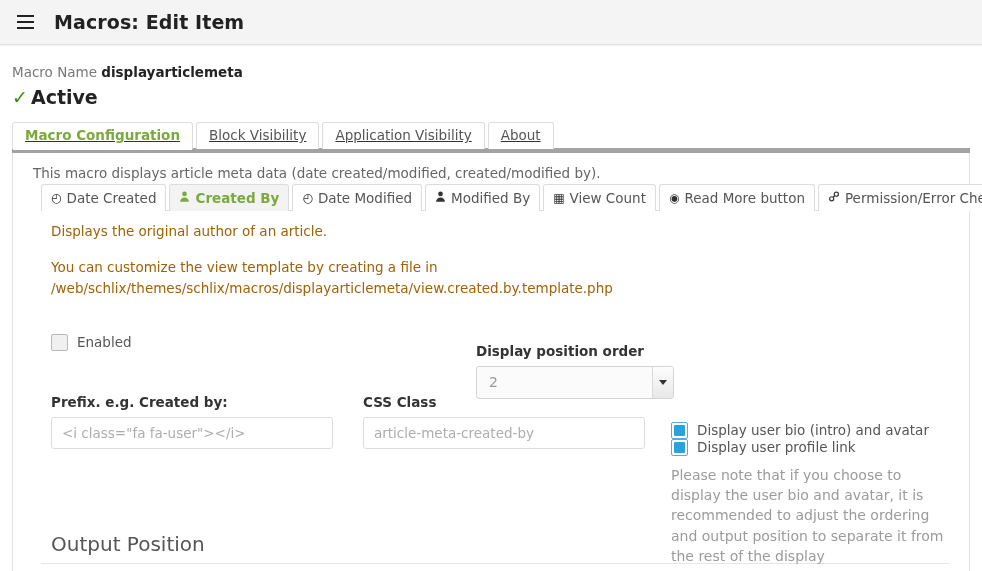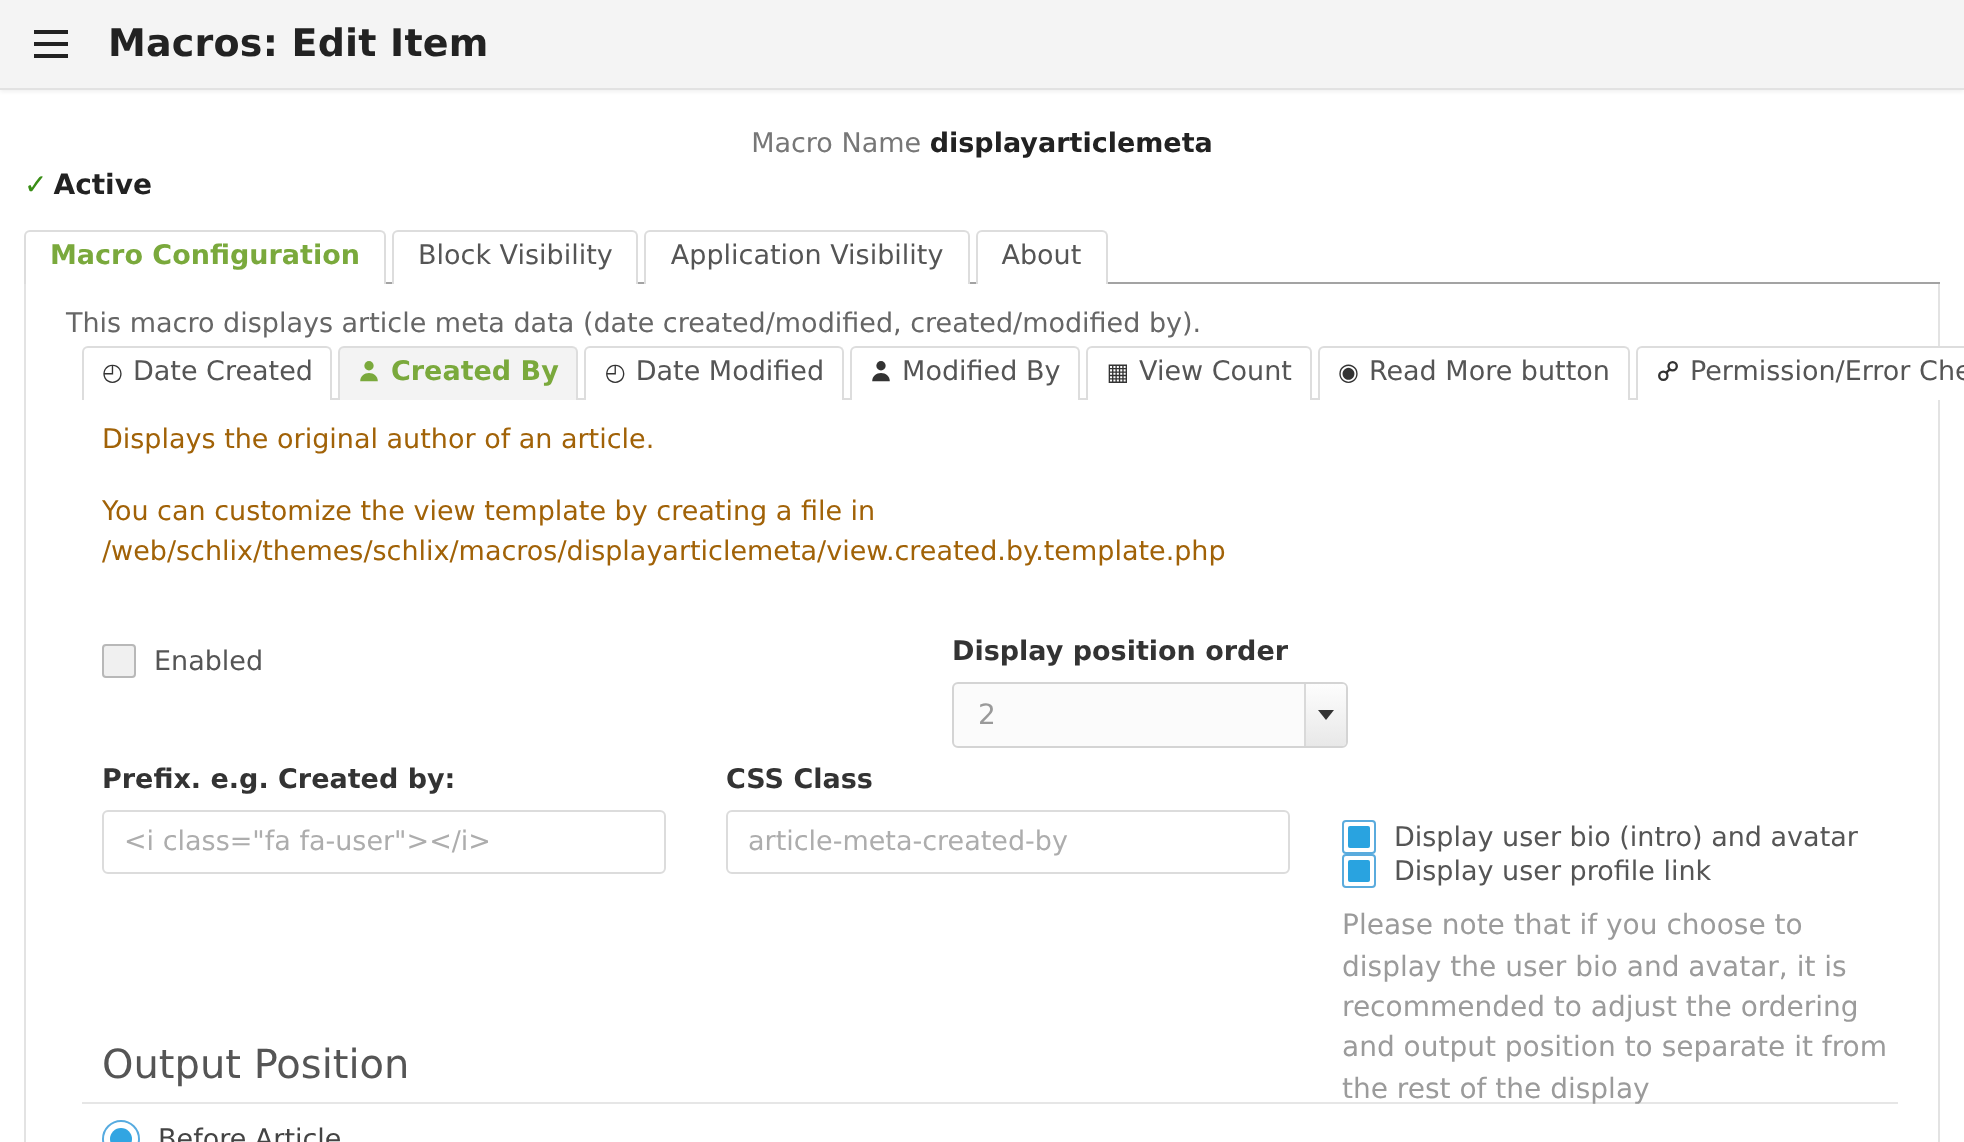--- a/index.html
+++ b/index.html
@@ -26,30 +26,31 @@
     align-items:center;gap:4px;cursor:pointer;
   }
   .hamburger span{display:block;width:17px;height:2px;background:#222;border-radius:0;}
   .topbar-title{
     font-size:19px;font-weight:bold;color:#222;
     margin-left:14px;letter-spacing:.1px;
   }
 
   
   .page{padding:0 12px 0 12px;box-sizing:border-box;}
-  .macroline{padding-top:18px;font-size:13.5px;color:#777;line-height:1.45;text-align:center;}
+  .macroline{padding-top:18px;font-size:13.5px;color:#777;line-height:1.45;}
   .macroline b{color:#222;font-weight:bold;}
-  .activeline{font-size:14px;color:#222;font-weight:bold;line-height:1.5;}
+  .activeline{font-size:19px;color:#222;font-weight:bold;line-height:1.5;}
   .check-green{color:#3a8e16;font-weight:bold;margin-right:3px;}
 
   
   .tabs-outer{
     margin-top:10px;display:flex;align-items:flex-end;
-    border-bottom:1px solid #a3a3a3;height:27px;
+    border-bottom:5px solid #a3a3a3;height:27px;
     position:relative;
+    text-decoration:underline;
   }
   .tab{
     border:1px solid #dddddd;border-bottom:none;
     background:#ffffff;
     padding:4px 12px 5px 12px;
     font-size:13.5px;color:#555;line-height:16px;
     margin-right:3px;cursor:pointer;
     border-radius:3px 3px 0 0;
     position:relative;top:1px;
     box-sizing:border-box;height:27px;
@@ -262,21 +263,21 @@
         <div class="desc">Displays the original author of an article.</div>
         <div class="desc second">You can customize the view template by creating a file in /web/schlix/themes/schlix/macros/displayarticlemeta/view.created.by.template.php</div>
 
         <div class="formrow" style="height:52px;margin-top:28px;">
           <div class="col-left" style="top:8px;">
             <div class="checkline">
               <span class="cb"></span>
               <span class="cb-label">Enabled</span>
             </div>
           </div>
-          <div style="position:absolute;left:435px;top:4px;">
+          <div style="position:absolute;left:435px;top:17px;">
             <div class="field-label">Display position order</div>
             <div class="selwrap">
               <select class="sel">
                 <option>2</option>
               </select>
               <span class="sel-arrow">
                   <i></i>
                 </span>
             </div>
           </div>

